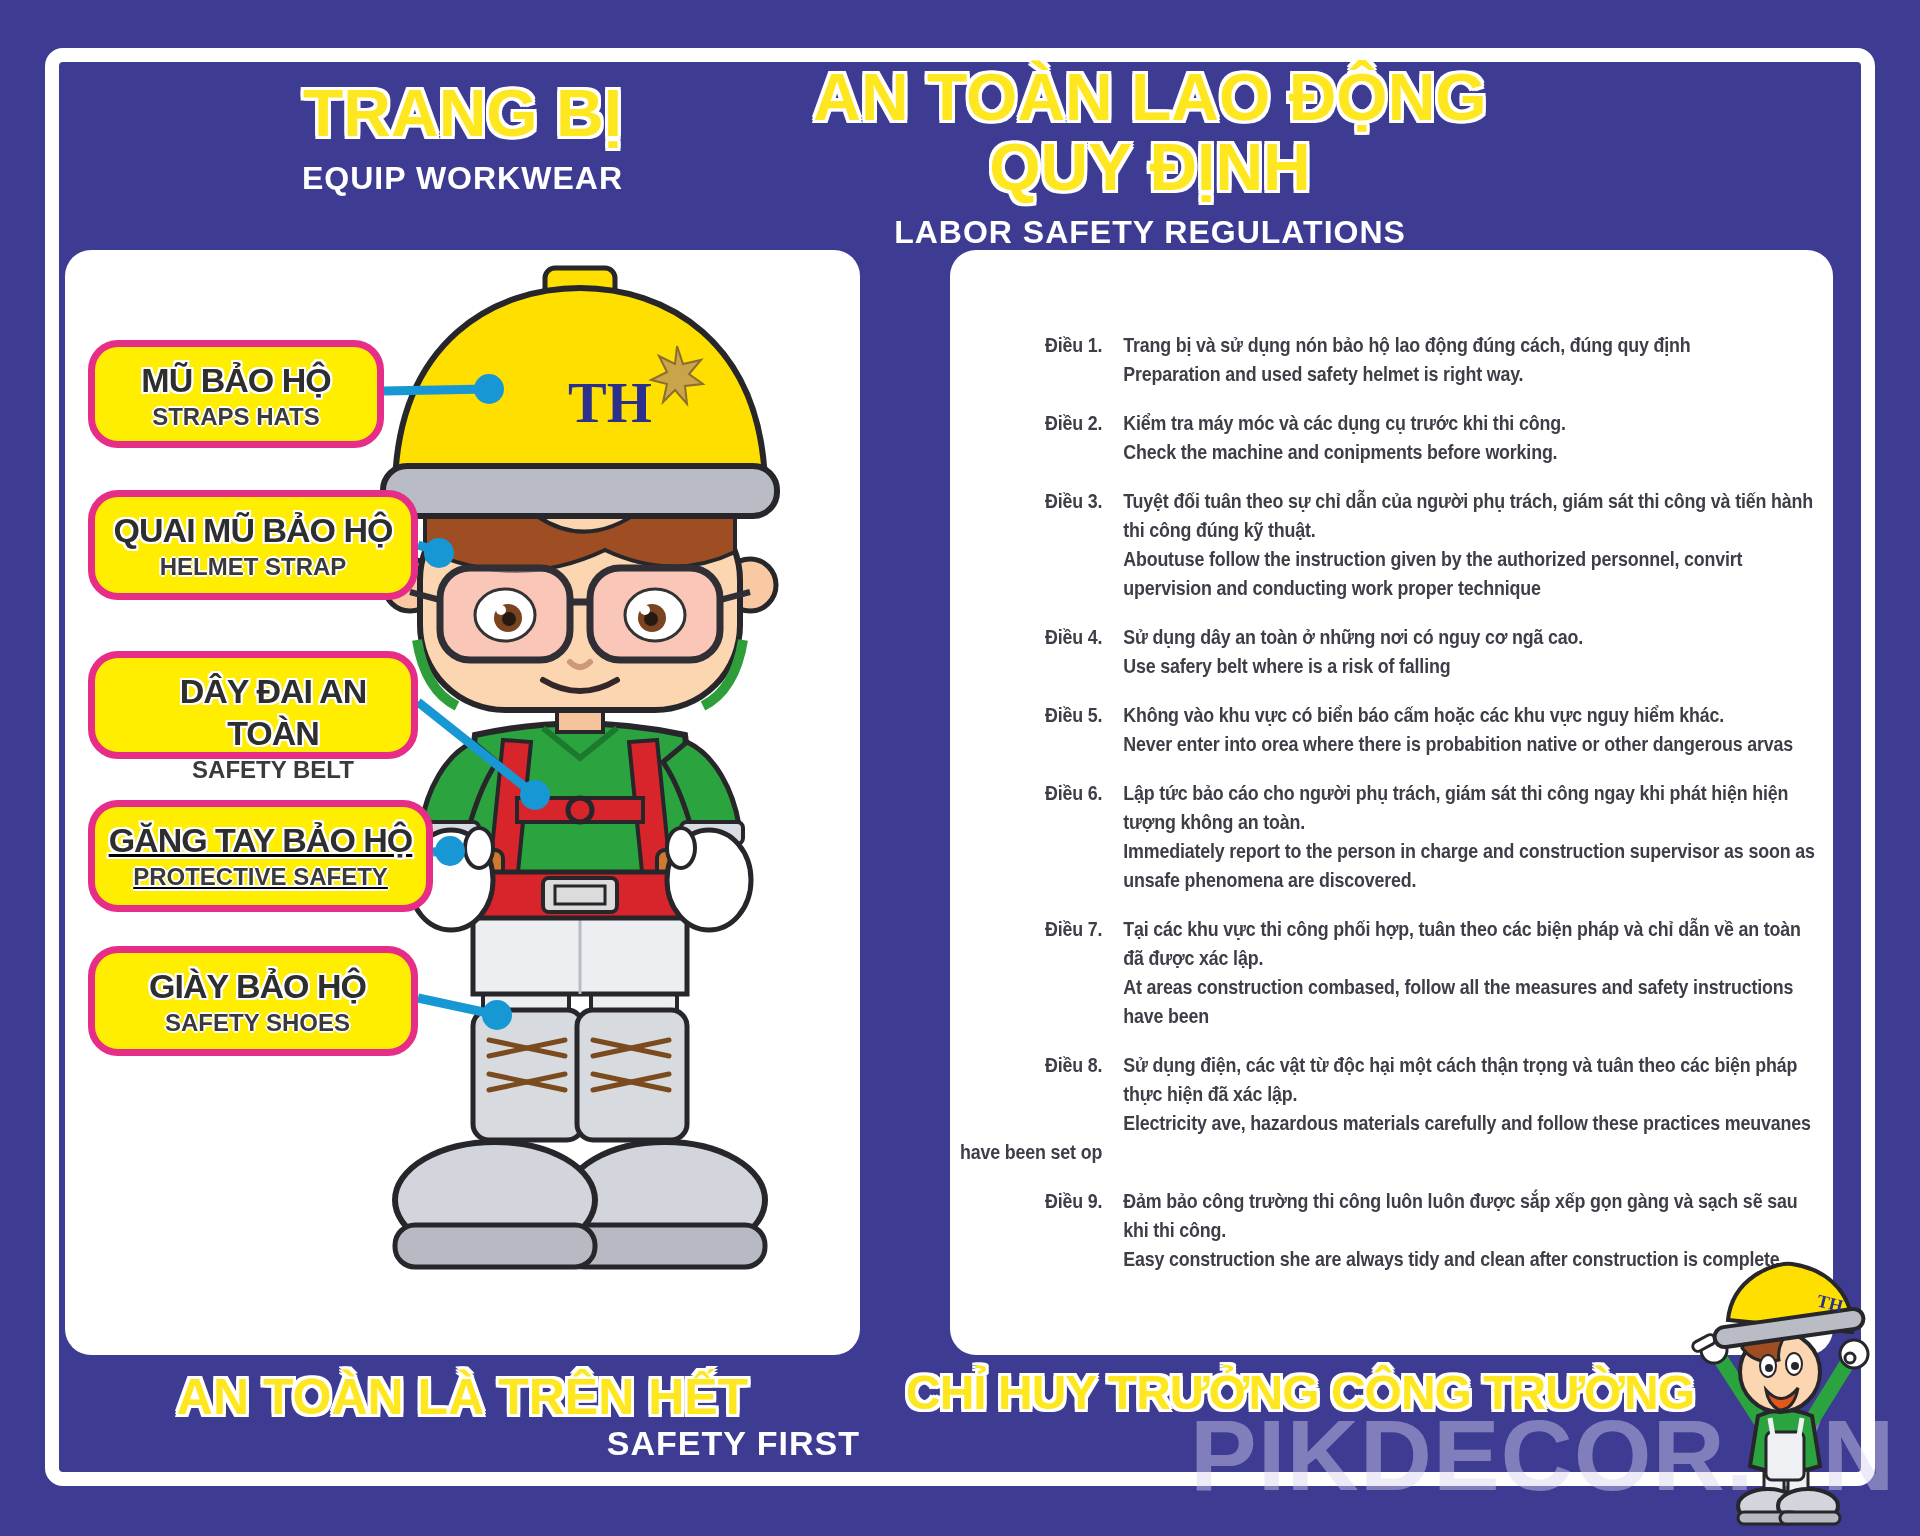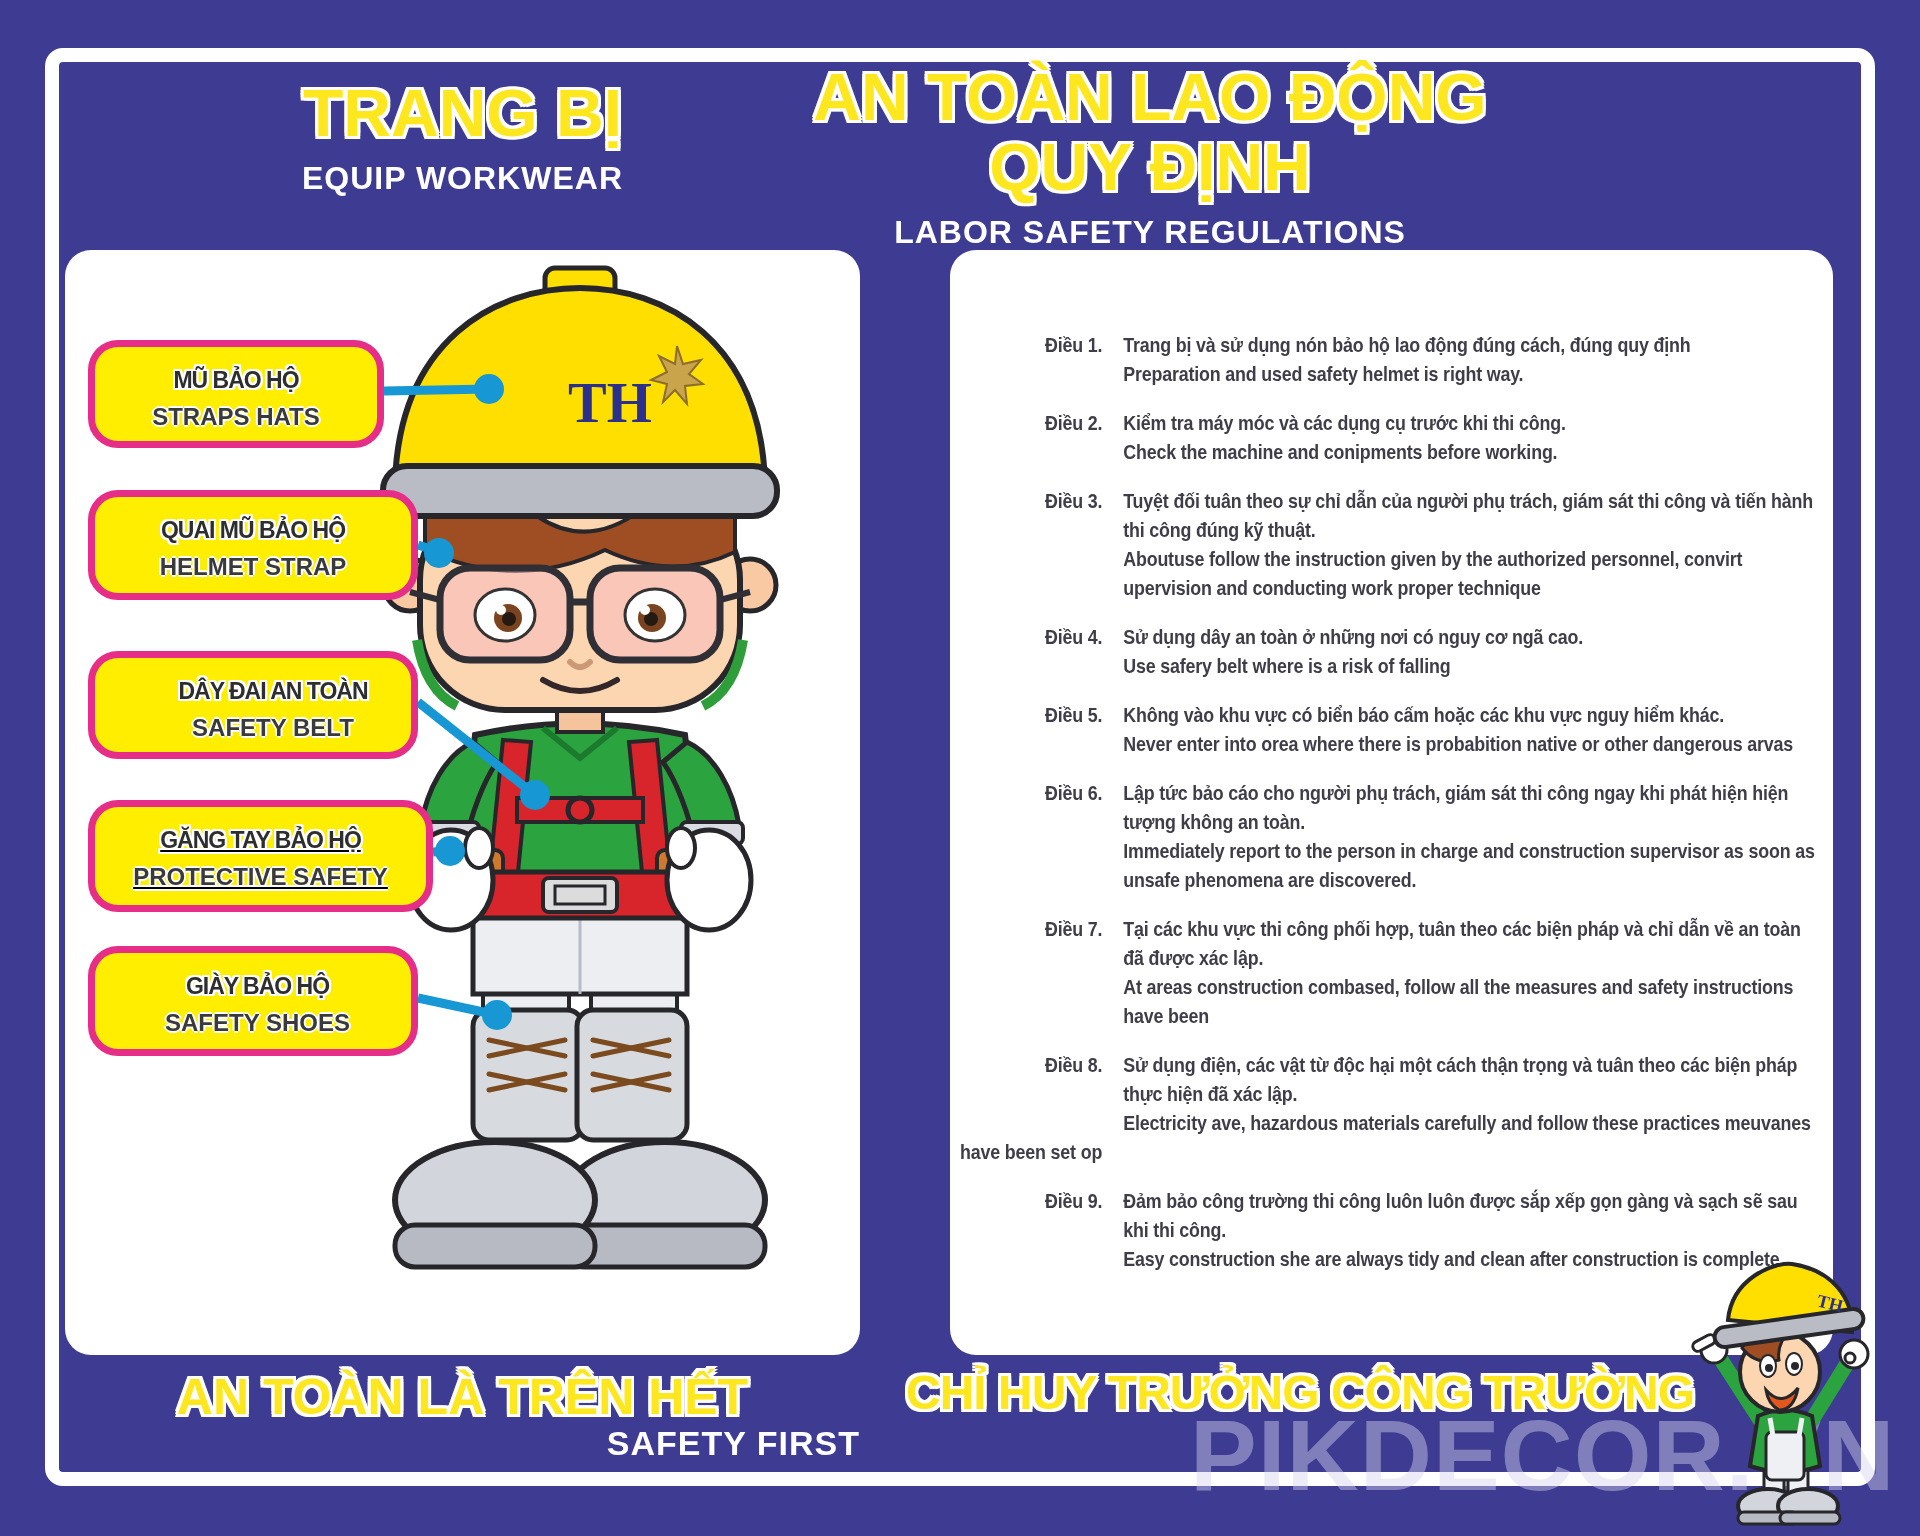--- a/index.html
+++ b/index.html
@@ -32,21 +32,21 @@
     position:absolute;left:23px;box-sizing:border-box;
     background:#ffee00;border:7px solid #e62d87;border-radius:30px;
     text-align:center;padding-top:12px;
   }
   .label-box:nth-of-type(1){top:90px;width:296px;height:108px;}
   .label-box:nth-of-type(2){top:240px;width:330px;height:110px;}
   .label-box:nth-of-type(3){top:401px;width:330px;height:108px;padding-left:40px;}
   .label-box:nth-of-type(4){top:550px;width:345px;height:112px;text-decoration:underline;}
   .label-box:nth-of-type(5){top:696px;width:330px;height:110px;padding-left:9px;}
   .label-vn{
-    font-size:23px;font-weight:800;color:#2e2e2e;line-height:42px;letter-spacing:-1px;
+    font-size:34px;font-weight:800;color:#2e2e2e;line-height:42px;letter-spacing:-1px;
     text-shadow:0 2px 0 #fff,0 -2px 0 #fff,2px 0 0 #fff,-2px 0 0 #fff,
                 2px 2px 0 #fff,-2px -2px 0 #fff,2px -2px 0 #fff,-2px 2px 0 #fff;
   }
   .label-en{
     font-size:24px;font-weight:700;color:#3a3a3a;line-height:32px;letter-spacing:0px;
     text-shadow:0 2px 0 #fff,0 -2px 0 #fff,2px 0 0 #fff,-2px 0 0 #fff;
   }
   .figure-svg,.lines-svg{position:absolute;left:0;top:0;width:795px;height:1105px;}
   
   .rules{

